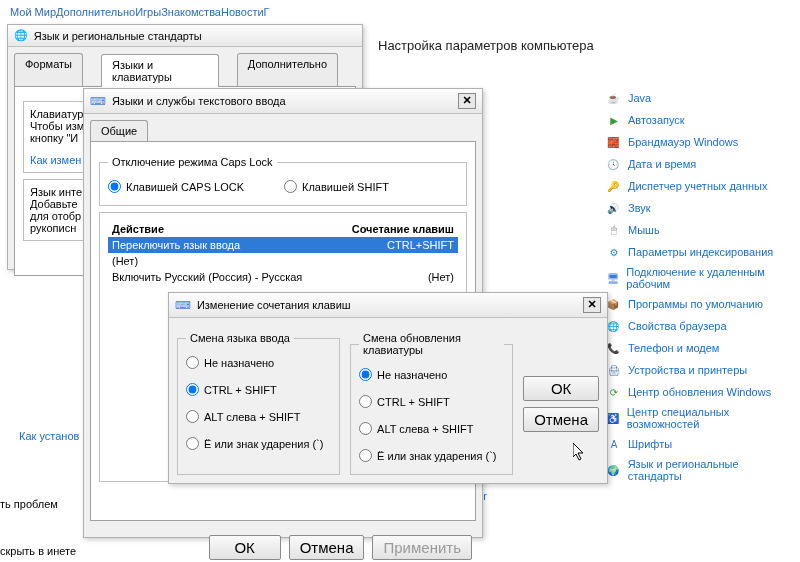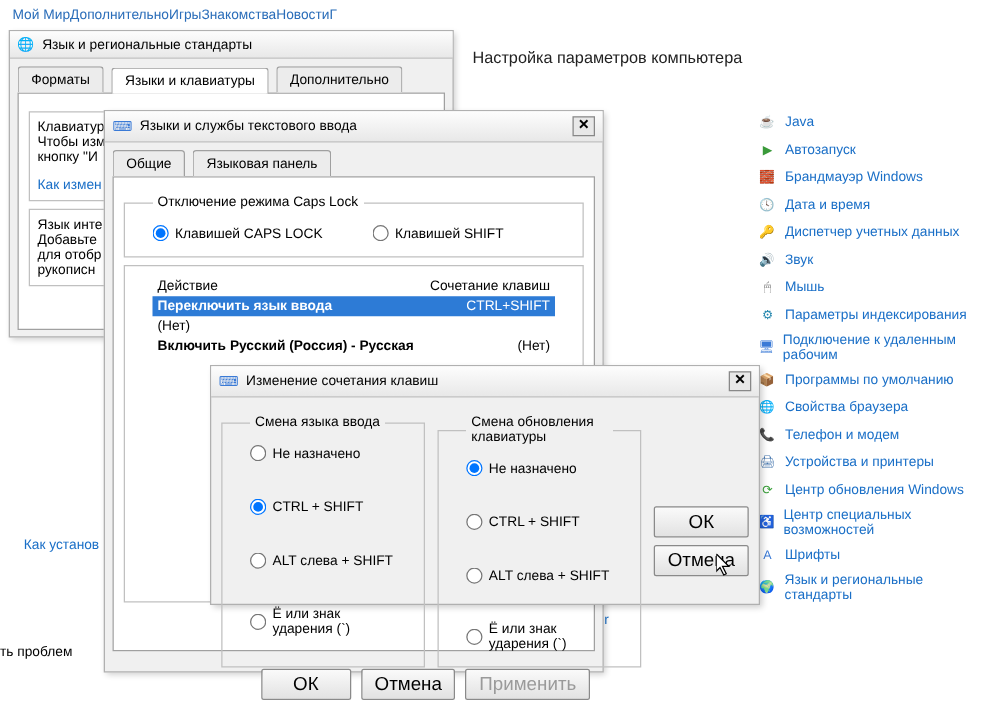--- a/index.html
+++ b/index.html
@@ -7,54 +7,54 @@
   a { color: #1a6fc7; text-decoration: none; cursor: pointer; }
 
   .topnav { display: flex; padding: 6px 10px; font-size: 12px; }
   .topnav a { color: #2a6db9; }
 
   .window { position: absolute; background: #f0f0f0; border: 1px solid #b0b0b0; box-shadow: 2px 2px 5px rgba(0,0,0,0.2); }
   .titlebar { display: flex; align-items: center; gap: 6px; padding: 4px 6px; background: linear-gradient(#fdfdfd,#e8e8e8); border-bottom: 1px solid #c0c0c0; font-size: 12px; }
   .titlebar .title { flex: 1; }
   .titlebar .x { width: 18px; height: 16px; border: 1px solid #888; background: #e8e8e8; text-align: center; line-height: 13px; font-weight: bold; cursor: pointer; font-size: 11px;}
   .tabs { display: flex; margin: 6px 6px 0 6px; }
-  .tab { padding: 4px 10px; border: 1px solid #a0a0a0; border-bottom: none; background: #ececec; margin-right: 6px; border-radius: 3px 3px 0 0; cursor: pointer; font-size: 11px;}
+  .tab { padding: 4px 10px; border: 1px solid #a0a0a0; border-bottom: none; background: #ececec; margin-right: 18px; border-radius: 3px 3px 0 0; cursor: pointer; font-size: 11px;}
   .tab.active { background: #fff; position: relative; top: 1px; }
   .tabbody { background: #fff; border: 1px solid #a0a0a0; margin: 0 6px 6px 6px; padding: 8px; }
 
-  fieldset { border: 1px solid #c0c0c0; margin: 6px 0; padding: 8px 22px; }
+  fieldset { border: 1px solid #c0c0c0; margin: 6px 0; padding: 8px 8px; }
   legend { padding: 0 4px; font-size: 11px; }
   .radiorow { display: flex; align-items: center; gap: 5px; margin: 4px 0; }
   .radiorow input { margin: 0; }
 
   .tbl { width: 100%; border: none; }
-  .tbl .hdr { display: flex; font-size: 11px; padding: 2px 4px; }
+  .tbl .hdr { display: flex; font-size: 11px; padding: 2px 4px; font-weight: bold; }
   .tbl .hdr .c1 { flex: 1; }
   .tbl .row { display: flex; padding: 2px 4px; font-size: 11px; }
-  .tbl .row .c1 { flex: 1; font-weight: bold; }
+  .tbl .row .c1 { flex: 1; }
   .tbl .row.sel { background: #2d7bd6; color: #fff; }
 
   .btnrow { display: flex; justify-content: flex-end; gap: 8px; padding: 8px 10px; }
   button.winbtn { min-width: 72px; padding: 3px 10px; border: 1px solid #8a8a8a; background: linear-gradient(#fafafa,#e2e2e2); border-radius: 2px; cursor: pointer; font-size: 15px;}
   button.winbtn.dis { color: #9a9a9a; }
 
   .sidelist { position: absolute; right: 8px; top: 90px; width: 186px; display: flex; flex-direction: column; gap: 6px; }
   .sidelist .item { display: flex; align-items: center; gap: 6px; font-size: 11px; }
   .sidelist .ico { width: 16px; height: 16px; display: inline-flex; align-items: center; justify-content: center; border-radius: 2px; font-size: 10px; }
 
   .cp-title { position: absolute; left: 378px; top: 38px; font-size: 13px; color: #222; }
 
-  .frag { position: absolute; color: #000; background: #fff; font-size: 11px; margin-top: 18px; }
+  .frag { position: absolute; color: #000; background: #fff; font-size: 11px; }
   .link-frag { position: absolute; }
 
   .win1 { left: 7px; top: 24px; width: 356px; height: 246px; z-index: 1; }
   .win2 { left: 83px; top: 88px; width: 400px; height: 450px; z-index: 2; }
   .win3 { left: 168px; top: 292px; width: 440px; height: 192px; z-index: 3; }
 
-  .radiogrp { display: flex; flex-direction: column; gap: 22px; }
+  .radiogrp { display: flex; flex-direction: column; gap: 6px; }
   .twocol { display: flex; gap: 10px; }
   .twocol fieldset { flex: 1; }
 
   .cursor { position:absolute; pointer-events:none; z-index: 99; }
 </style>
 </head>
 <body>
 
 <div class="topnav">
     <a>Мой Мир</a>
@@ -177,21 +177,20 @@
 <div class="link-frag" style="left:19px;top:430px;"><a>Как установ</a></div>
 
 <div class="window win2">
   <div class="titlebar">
     <span style="color:#3a7ad6">⌨</span>
     <span class="title">Языки и службы текстового ввода</span>
     <span class="x">✕</span>
   </div>
   <div class="tabs" id="w2tabs">
       <div class="tab">Общие</div>
-      <div class="tab">Языковая панель</div>
     </div>
   <div class="tabbody" style="height:380px;">
     <fieldset>
       <legend>Отключение режима Caps Lock</legend>
       <div style="display:flex;gap:40px;">
         <label class="radiorow">
             <input type="radio" name="cl" checked="" style="">
             <span>Клавишей CAPS LOCK</span>
           </label>
         <label class="radiorow">

